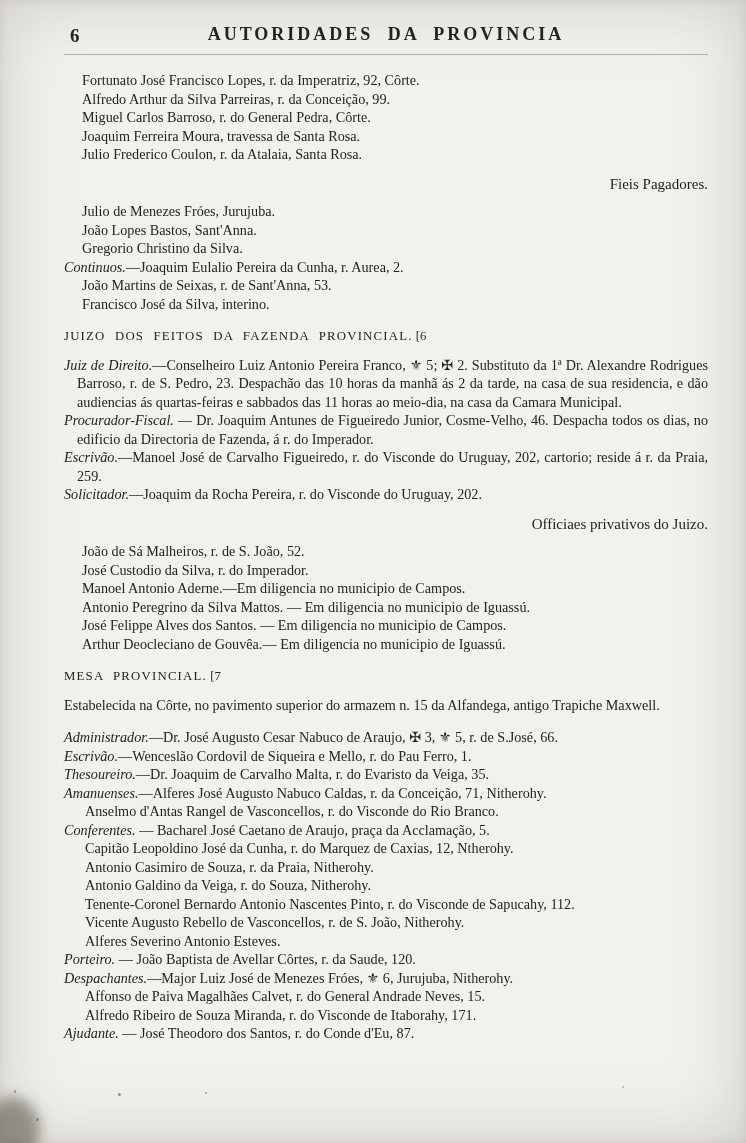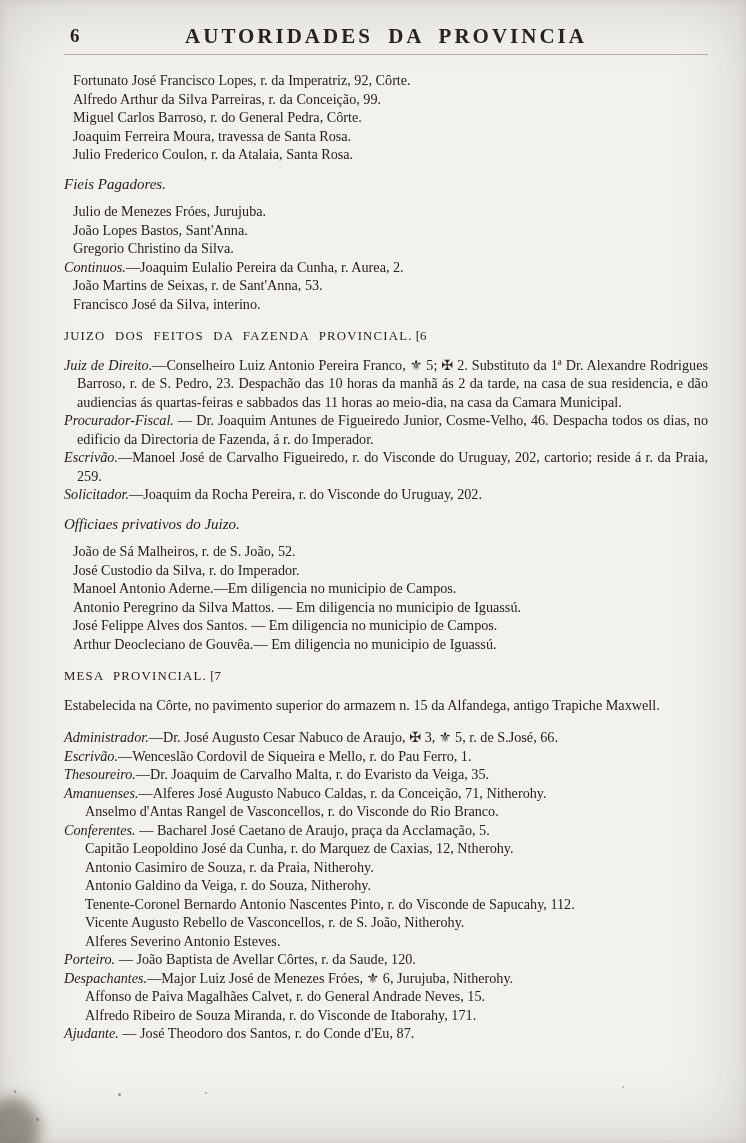--- a/index.html
+++ b/index.html
@@ -24,21 +24,21 @@
   .header{
     position:relative;
     text-align:center;
     height:28px;
   }
   .pagenum{
     position:absolute;left:6px;top:1px;
     font-size:19px;font-weight:bold;
   }
   .title{
-    font-size:21px;
+    font-size:18px;
     font-weight:bold;
     letter-spacing:3px;
     word-spacing:7px;
     white-space:nowrap;
   }
   .rule{
     border-top:1px solid var(--rule);
     margin:2px 0 16px 0;
     opacity:.65;
   }
@@ -47,26 +47,25 @@
     line-height:18.5px;
   }
   .entry{min-height:18.5px;}
   .entry.hang{
     padding-left:13px;
     text-indent:-13px;
   }
   .entry.just{
     text-align:justify;
   }
-  .entry.ind1{margin-left:9px;}
+  .entry.ind1{margin-left:18px;}
   .entry.ind2{margin-left:21px;}
   .lead{font-style:italic;}
   .h-italic{
-    text-align:left;
-    font-style:italic;
+    text-align:right;
     font-size:15px;
     margin:11px 0 9px 0;
   }
   .h-caps{
     text-align:left;
     font-size:12.8px;
     letter-spacing:1.2px;
     word-spacing:5px;
     margin:14px 0 10px 0;
   }

